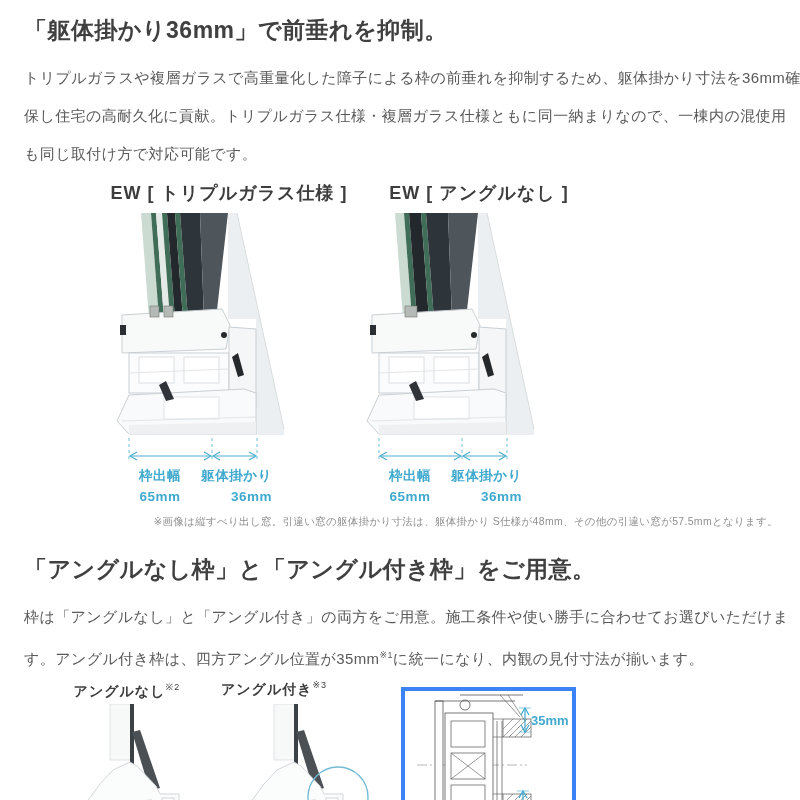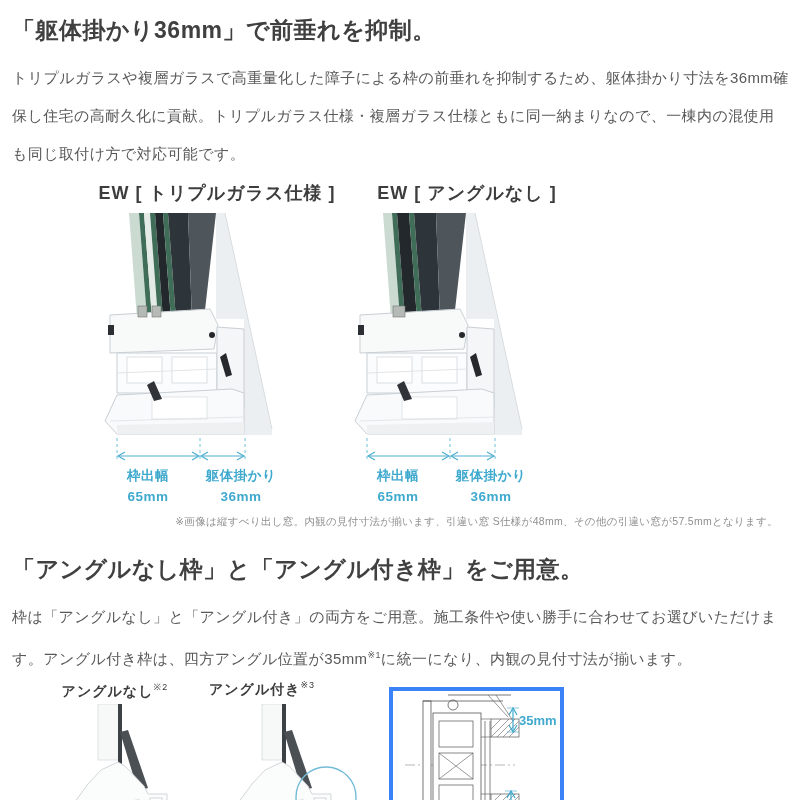--- a/index.html
+++ b/index.html
@@ -1,30 +1,30 @@
 <!DOCTYPE html>
 <html><head>
 <meta charset="utf-8">
 <style>
   * { margin:0; padding:0; box-sizing:border-box; }
   html,body { width:800px; background:#ffffff; font-family:"Liberation Sans","DejaVu Sans",sans-serif; }
-  .page { position:relative; width:800px; height:800px; overflow:hidden; padding:14px 16px 0 12px; }
+  .page { position:relative; width:800px; height:800px; overflow:hidden; padding:14px 16px 0 24px; }
 
   .h1 { font-size:23px; font-weight:bold; color:#404040; letter-spacing:0.5px; line-height:1.4; }
   .para { margin-top:13px; width:778px; font-size:15px; color:#595959; line-height:38px; letter-spacing:0.4px; }
   sup.note-sup { font-size:9px; color:#595959; }
 
   
   .figrow { display:flex; margin-top:8px; margin-left:80px; }
   .figure { width:250px; position:relative; }
   .fig-label { text-align:center; font-size:18px; font-weight:600; color:#3d3d3d; letter-spacing:1px; margin-bottom:2px; }
   .dim-labels { position:relative; height:48px; margin-top:-6px; }
   .dim { position:absolute; text-align:center; font-size:13.5px; font-weight:600; color:#3fa9ce; line-height:21px; letter-spacing:0.5px; }
   .dim-a { left:1px; width:110px; }
-  .dim-b { left:108px; width:82px; }
+  .dim-b { left:86px; width:82px;text-align:right; }
 
   .note1 { margin-top:2px; text-align:right; padding-right:6px; font-size:10.5px; color:#8f8f8f; letter-spacing:0.3px; }
 
   .h2 { margin-top:24px; }
 
   
   .sec2-figs { position:relative; height:172px; margin-top:2px; }
   .s2-label { position:absolute; top:0; font-size:14px; font-weight:600; color:#3d3d3d; text-align:center; letter-spacing:1px; }
   .s2-label sup { font-size:9px; font-weight:normal; }
   .label-a { left:28px; width:150px;font-family:Liberation Mono, monospace; }
@@ -157,21 +157,21 @@
           <div>65mm</div>
         </div>
         <div class="dim dim-b">
           <div>躯体掛かり</div>
           <div>36mm</div>
         </div>
       </div>
     </div>
   </div>
 
-  <div class="note1">※画像は縦すべり出し窓。内観の見付寸法が揃います、引違い窓 S仕様が48mm、その他の引違い窓が57.5mmとなります。</div>
+  <div class="note1">※画像は縦すべり出し窓。引違い窓の躯体掛かり寸法は、躯体掛かり S仕様が48mm、その他の引違い窓が57.5mmとなります。</div>
 
   <div class="h1 h2">「アングルなし枠」と「アングル付き枠」をご用意。</div>
   <div class="para"><span>枠は「アングルなし」と「アングル付き」の両方をご用意。施工条件や使い勝手に合わせてお選びいただけます。アングル付き枠は、四方アングル位置が35mm</span><sup class="note-sup">※1</sup><span>に統一になり、内観の見付寸法が揃います。</span></div>
 
   <div class="sec2-figs">
     <div class="s2-label label-a"><span>アングルなし</span><sup>※2</sup></div>
     <div class="s2-label label-b"><span>アングル付き</span><sup>※3</sup></div>
 
     <svg class="s2-svg svg-a" viewBox="0 0 155 145" width="155" height="145">
       <rect x="58" y="0" width="22" height="56" fill="#f7f9f9" stroke="#d8dcdf" stroke-width="0.8"></rect>

